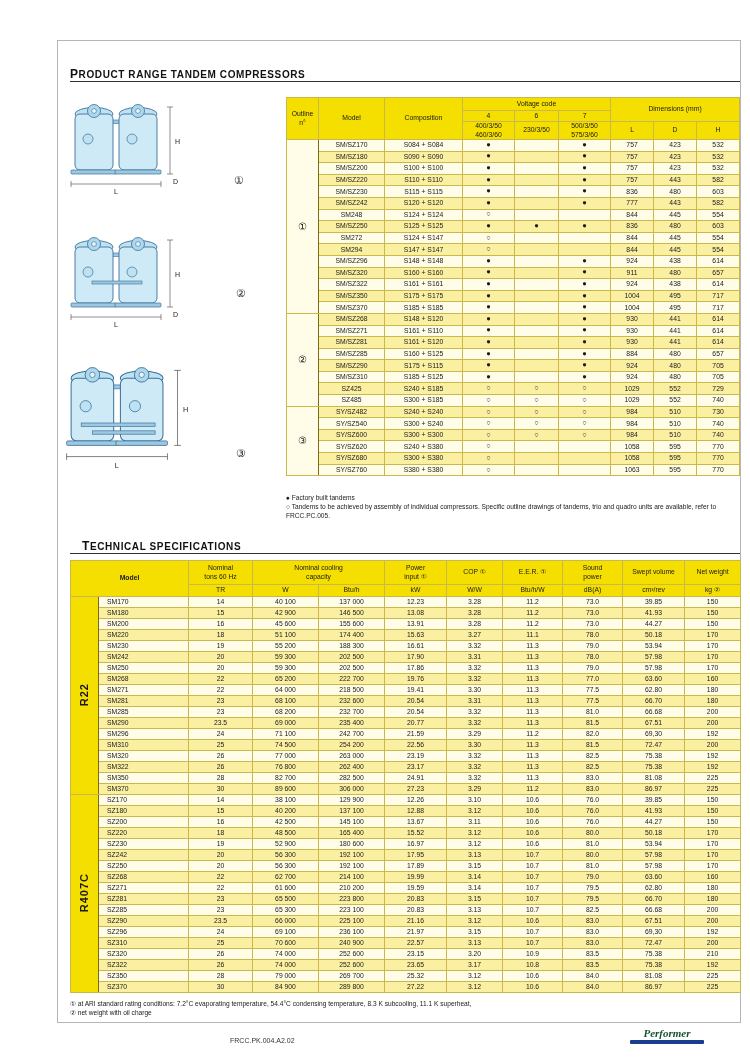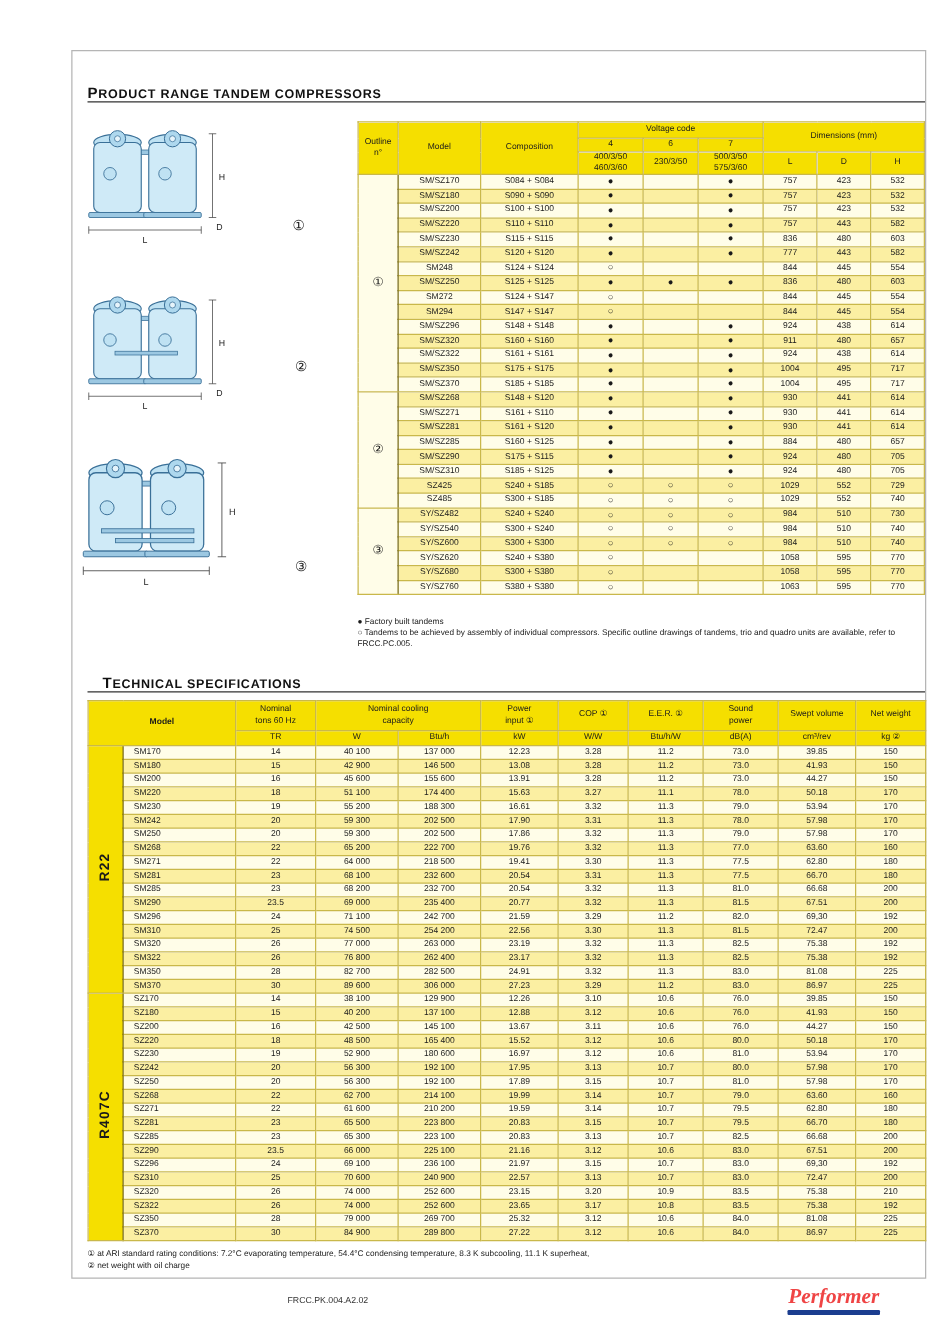--- a/index.html
+++ b/index.html
@@ -46,21 +46,21 @@
   .t2 td.mdl { text-align:left; padding-left:8px; }
 
   .fn2 { position:absolute; left:70px; top:1000px; width:670px; font-size:6.6px; line-height:1.35; }
 
   
   .drawings { position:absolute; left:64px; top:92px; }
 
   
   .footer-ref { position:absolute; left:230px; top:1037px; font-size:7px; color:#333; }
   .logo { position:absolute; left:630px; top:1027px; width:74px; }
-  .logo-text { font-family:"Liberation Serif", serif; font-style:italic; font-weight:bold; font-size:17px; color:#ef4444; text-align:center; }
+  .logo-text { font-family:"Liberation Serif", serif; font-style:italic; font-weight:bold; font-size:11px; color:#14532d; text-align:center; }
   .logo-bar { height:4px; background:#1b3d8f; margin-top:1px; border-radius:1px; }
 </style>
 </head>
 <body>
 
 <div class="frame"></div>
 
 <div class="sec-title" style="left:70px; top:67px;">PRODUCT RANGE TANDEM COMPRESSORS</div>
 <div class="rule" style="left:70px; top:81px; width:670px;"></div>
 

